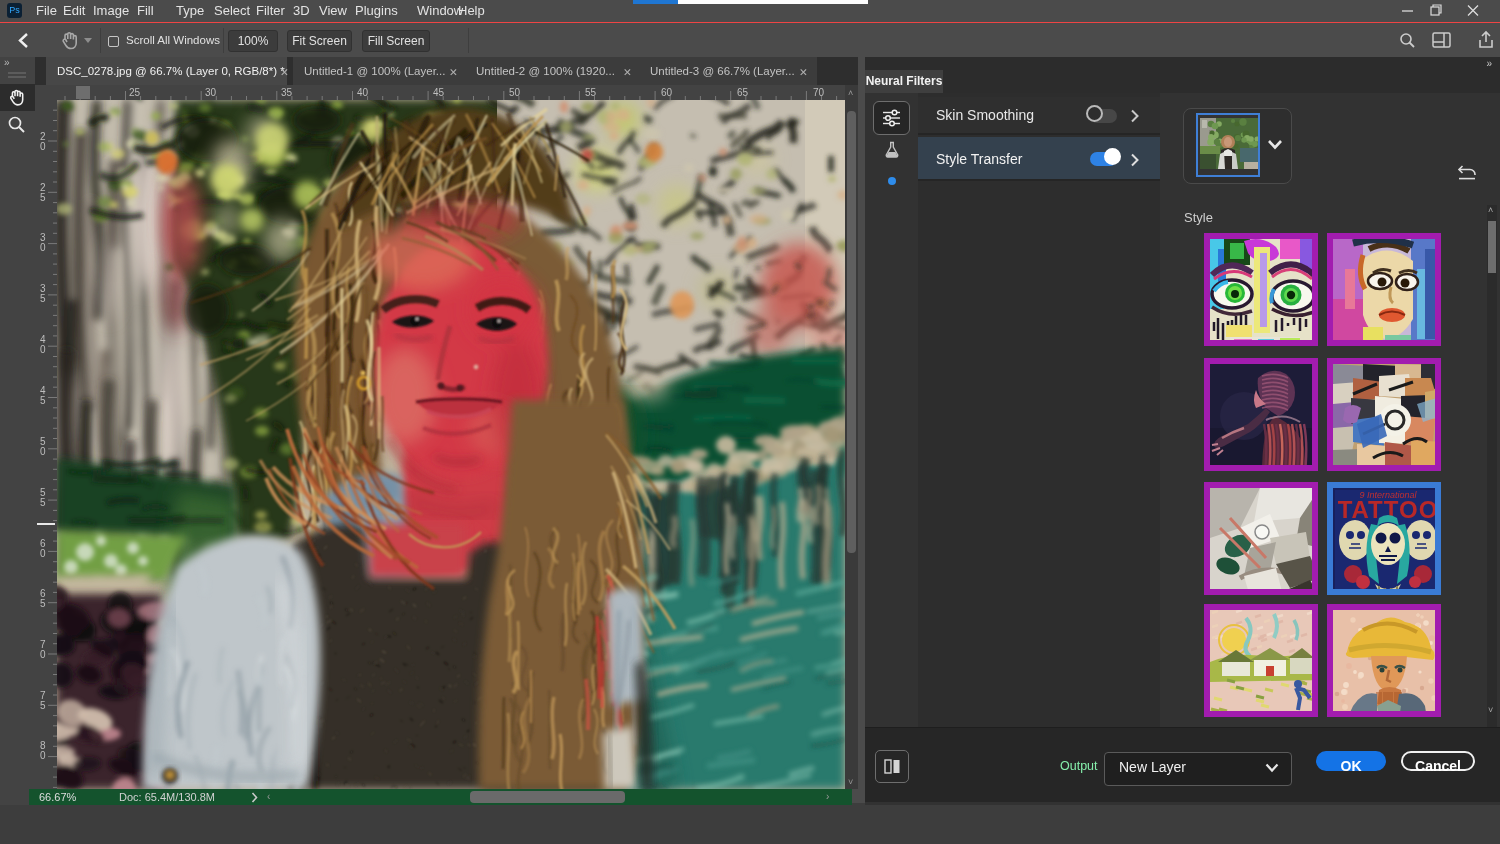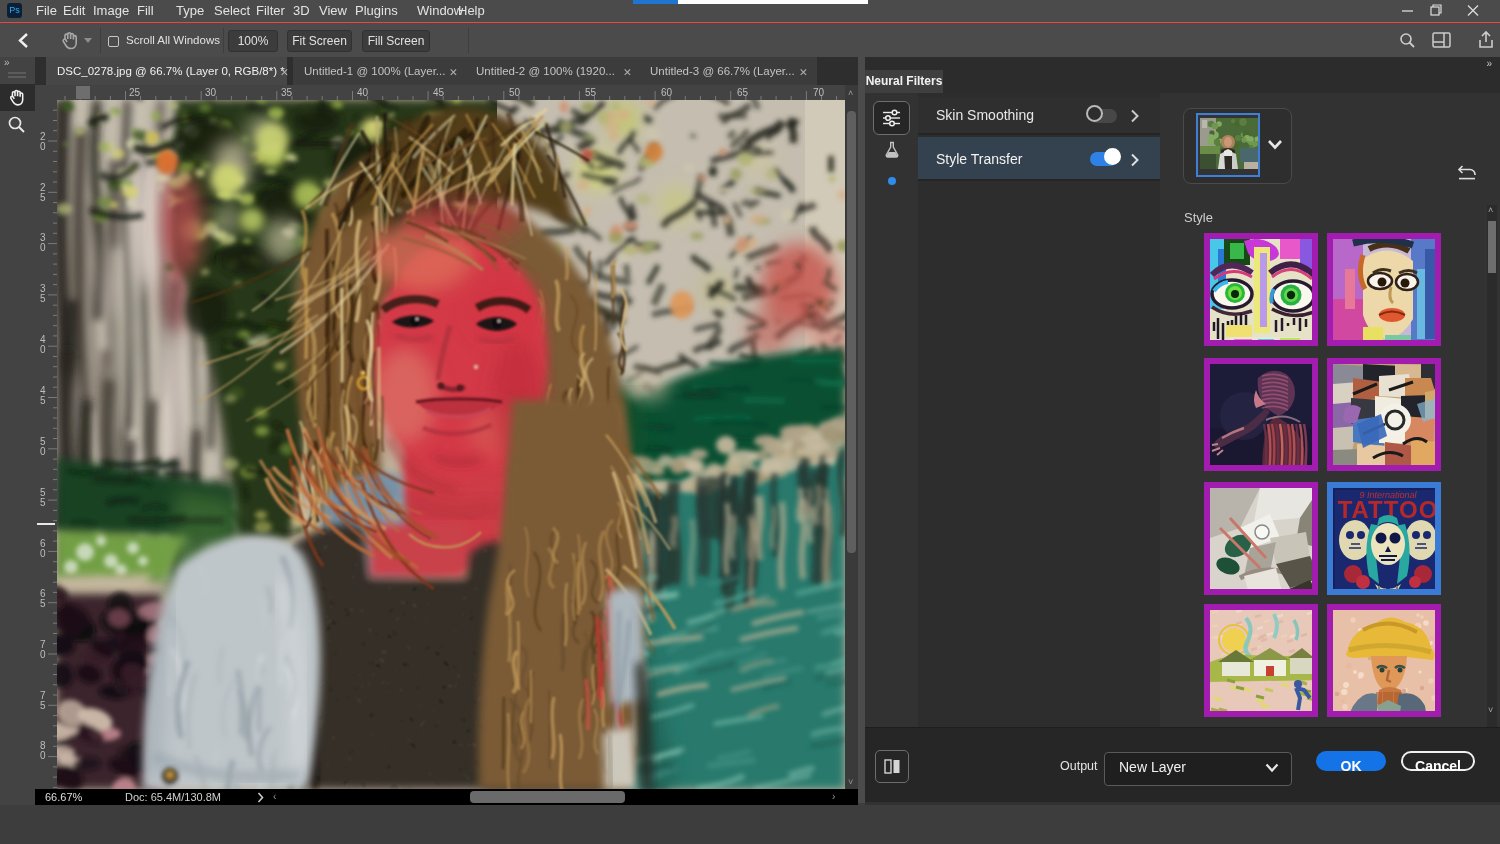--- a/index.html
+++ b/index.html
@@ -29,21 +29,21 @@
   
   #hruler { position:absolute; left:57px; top:85px; width:788px; height:15px; background:#434343; }
   #vruler { position:absolute; left:35px; top:100px; width:22px; height:689px; background:#434343; }
   #rulcorner { position:absolute; left:35px; top:85px; width:22px; height:15px; background:#434343; }
   
   #canvas svg { filter:saturate(1.04) brightness(.95); }
   #canvas { position:absolute; left:57px; top:100px; width:788px; height:689px; background:#888; overflow:hidden; }
   
   #vscroll { position:absolute; left:845px; top:85px; width:13px; height:704px; background:#3a3a3a; }
   #vthumb { position:absolute; left:847px; top:111px; width:9px; height:442px; background:#5f5f5f; border-radius:4px; }
-  #statusbar { position:absolute; left:35px; top:789px; width:823px; height:16px; background:#000000; }
+  #statusbar { position:absolute; left:29px; top:789px; width:823px; height:16px; background:#14532d; }
   #hthumb { position:absolute; left:470px; top:791px; width:155px; height:12px; background:#6a6a6a; border-radius:4px; }
   
   #rpanel { position:absolute; left:865px; top:57px; width:635px; height:748px; background:#323232; }
   #rtopstrip { position:absolute; left:865px; top:57px; width:635px; height:36px; background:#2c2c2c; }
   #nftab { position:absolute; left:865px; top:70px; width:78px; height:23px; background:#3f3f3f;
     color:#f2f2f2; font-size:12px; font-weight:bold; line-height:23px; text-align:center; }
   #iconcol { position:absolute; left:865px; top:93px; width:53px; height:634px; background:#323232; }
   #listcol { position:absolute; left:918px; top:93px; width:242px; height:634px; background:#2d2d2d; }
   .frow { position:absolute; left:0; width:242px; height:38px; }
   #rightcontent { position:absolute; left:1160px; top:93px; width:340px; height:634px; background:#323232; }
@@ -2539,21 +2539,21 @@
     <div style="position:absolute;left:328px;top:128px;width:8px;height:52px;background:#6e6e6e;"></div>
     <div style="position:absolute;left:328px;top:112px;color:#aaa;font-size:9px;">˄</div>
     <div style="position:absolute;left:328px;top:612px;color:#aaa;font-size:9px;">˅</div>
   </div>
   <div id="botbar">
     <div style="position:absolute;left:10px;top:22px;width:34px;height:33px;border:1px solid #6e6e6e;border-radius:5px;"></div>
     <svg class="abs" style="left:19px;top:31px" width="17" height="15" viewBox="0 0 17 15">
       <rect x="1" y="1" width="6" height="13" fill="none" stroke="#d5d5d5" stroke-width="1.4"></rect>
       <rect x="9.5" y="1" width="6" height="13" fill="#d5d5d5"></rect>
     </svg>
-    <div style="position:absolute;left:195px;top:31px;color:#e5e5e5;font-size:12.5px;">Output</div>
+    <div style="position:absolute;left:195px;top:31px;color:#86efac;font-size:12.5px;">Output</div>
     <div style="position:absolute;left:239px;top:24px;width:188px;height:34px;background:#1f1f1f;border:1px solid #5a5a5a;border-radius:4px;">
       <div style="position:absolute;left:14px;top:6px;color:#f0f0f0;font-size:14px;">New Layer</div>
       <svg class="abs" style="left:160px;top:10px" width="14" height="10" viewBox="0 0 14 10">
         <path d="M1.5 1.5 L7 7.5 L12.5 1.5" fill="none" stroke="#e8e8e8" stroke-width="2.2"></path>
       </svg>
     </div>
     <div class="pill" style="left:451px;width:70px;background:#1473e6;">OK</div>
     <div class="pill" style="left:536px;width:74px;background:transparent;border:2px solid #f0f0f0;line-height:27px;">Cancel</div>
   </div>
 </div>

